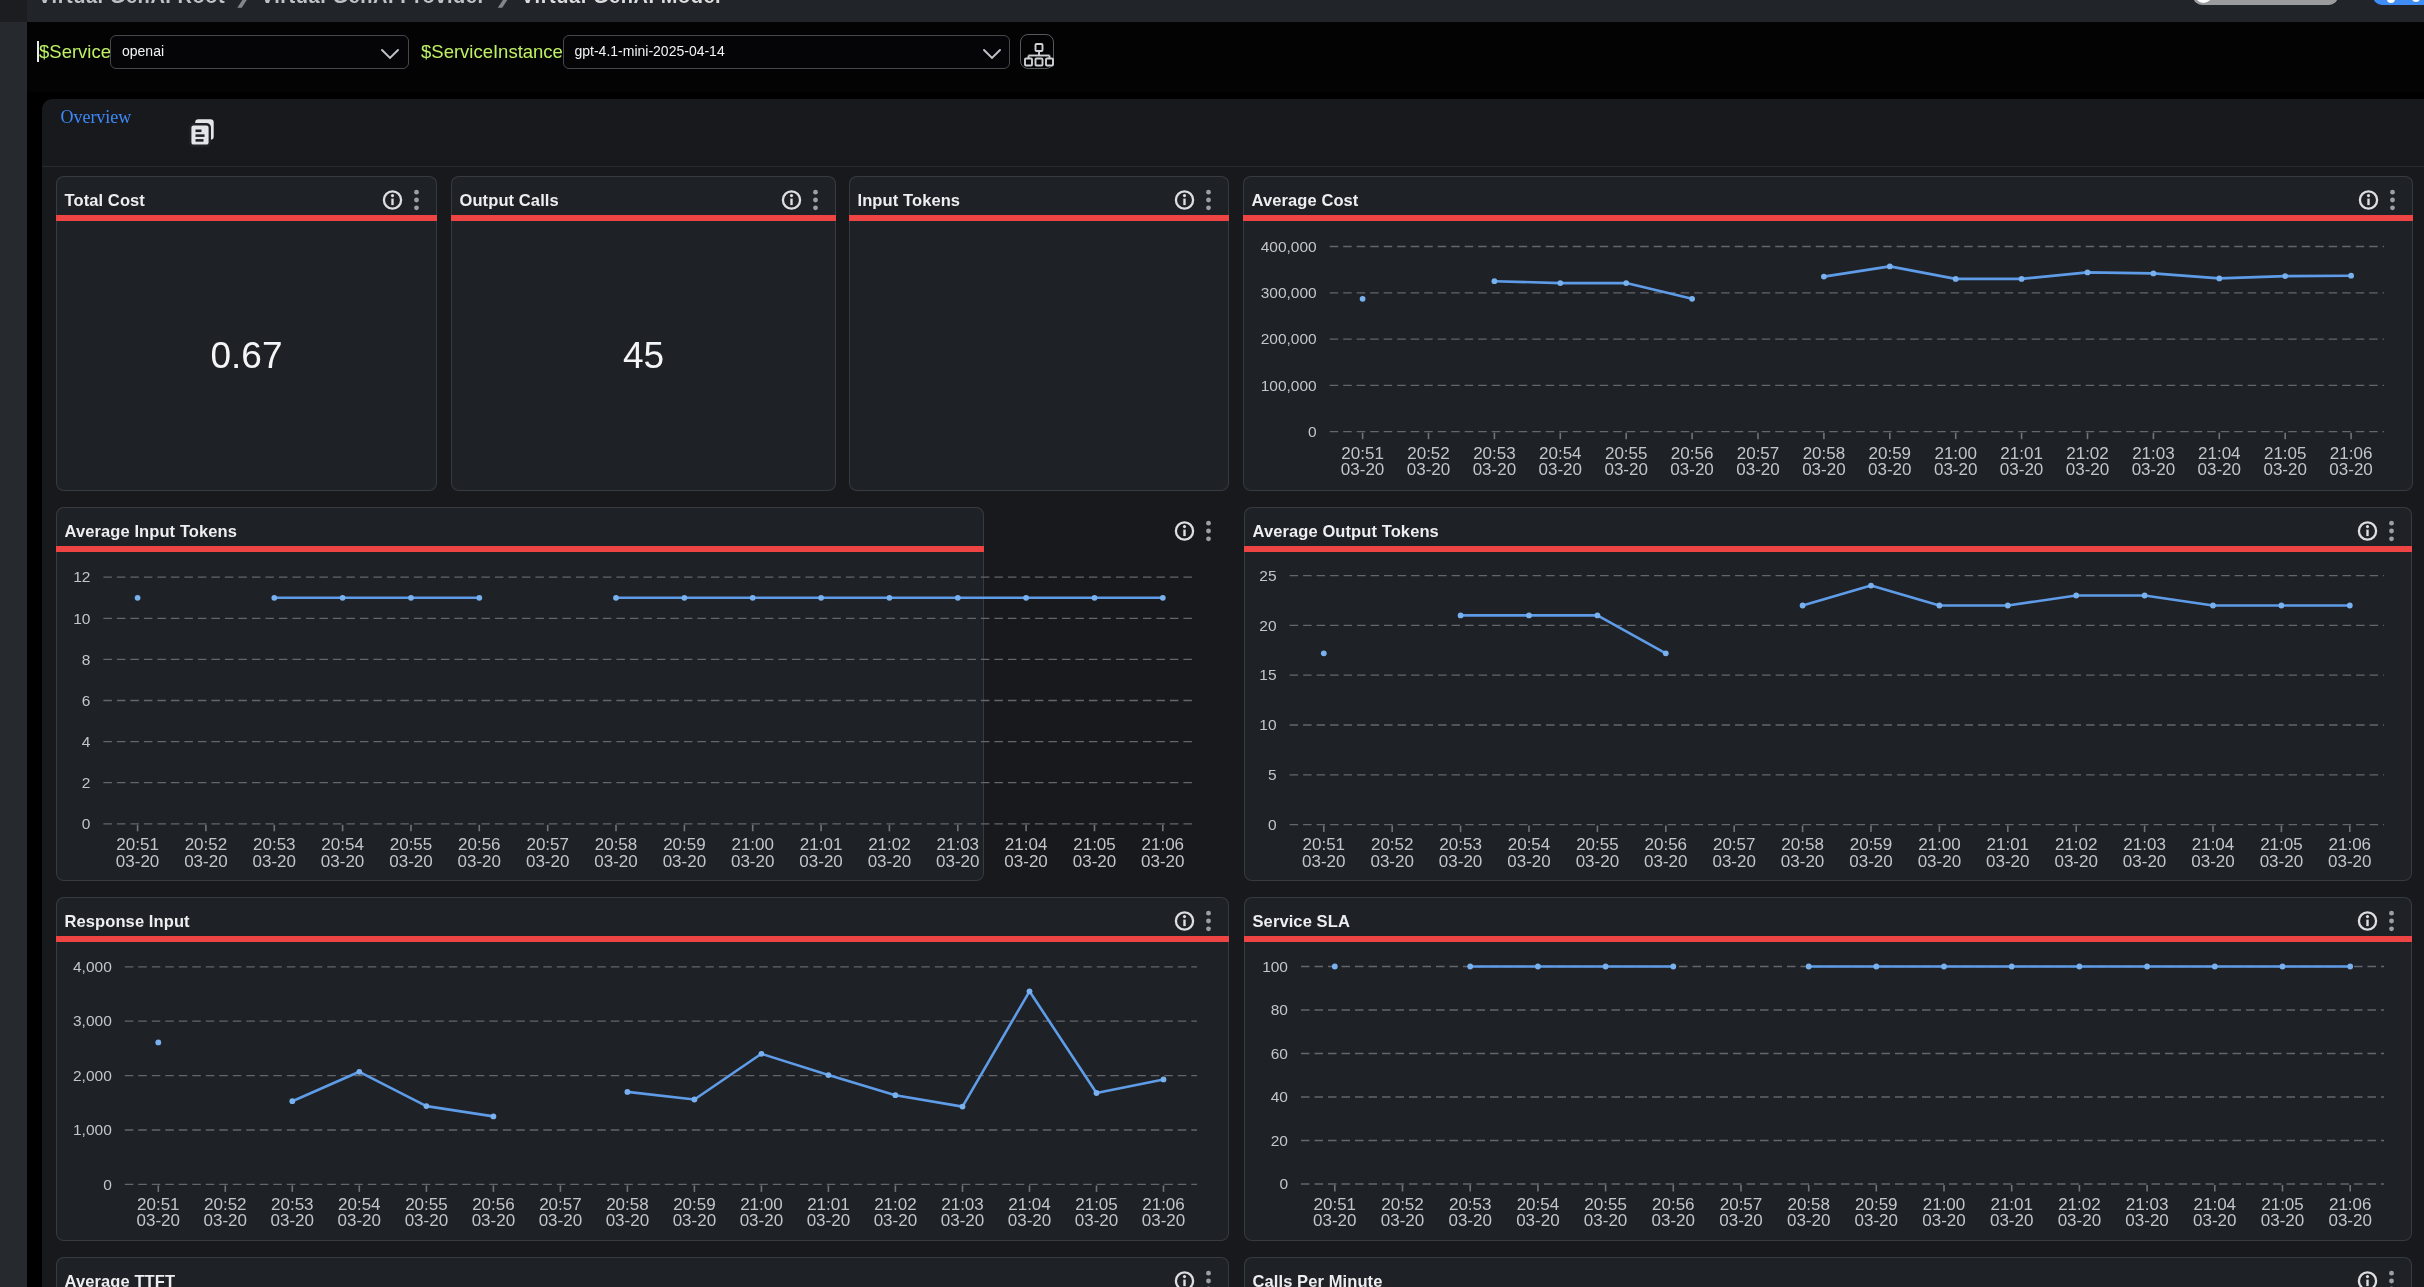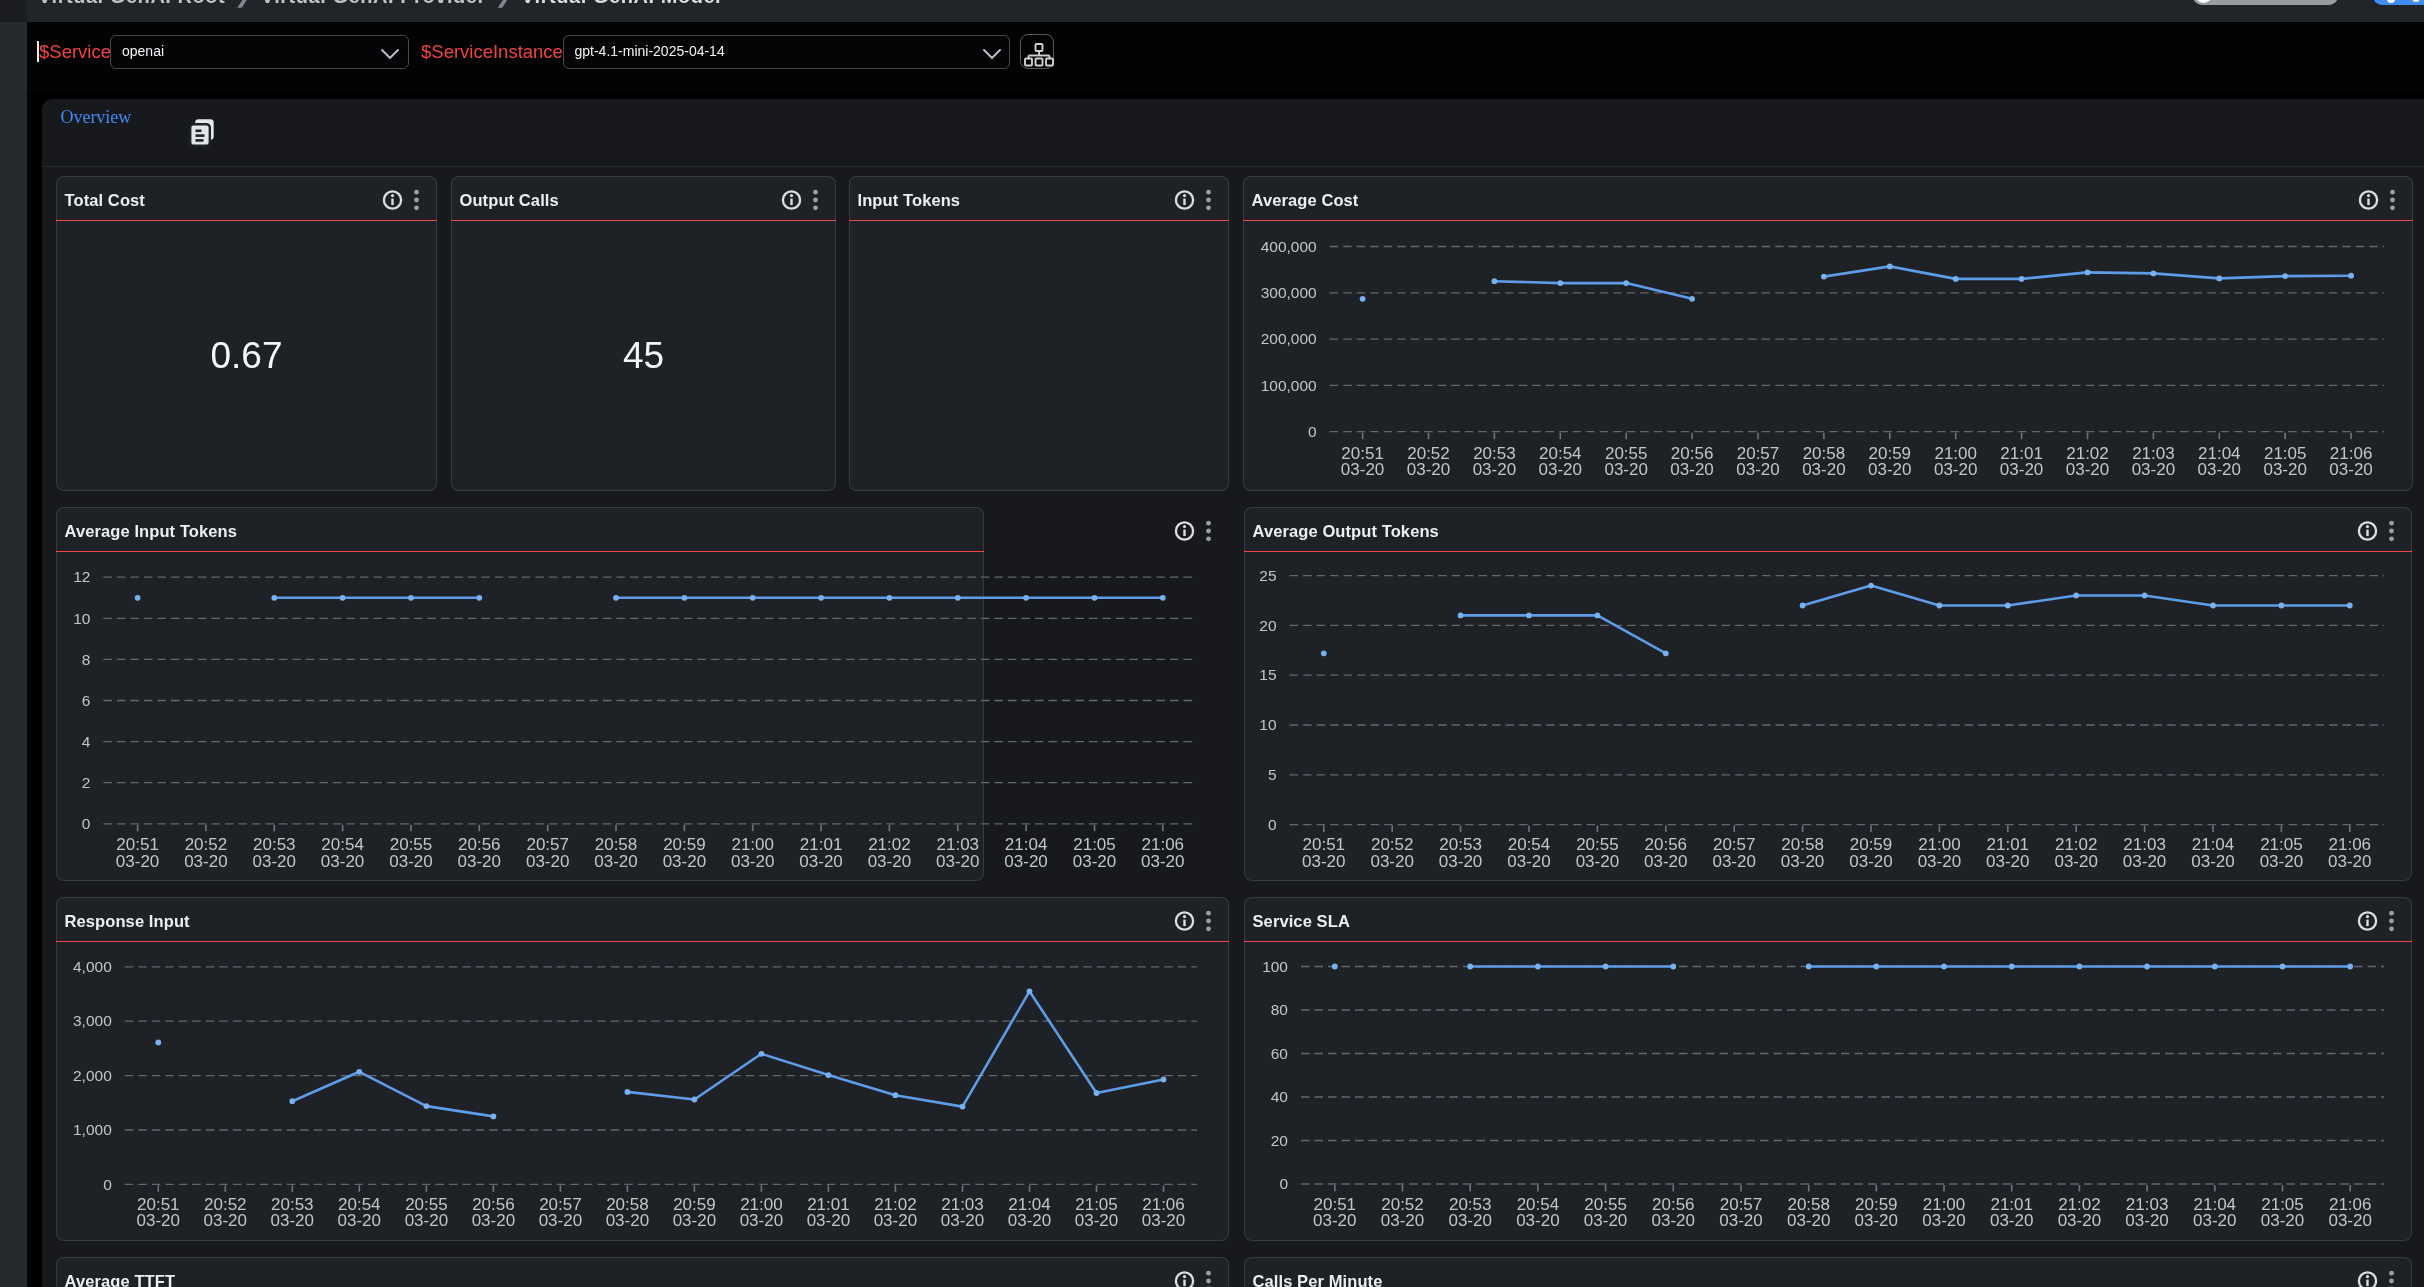--- a/index.html
+++ b/index.html
@@ -4,27 +4,27 @@
 html,body { width:2424px; height:1287px; background:#000000; overflow:hidden;
   font-family:"Liberation Sans", sans-serif; }
 #page { position:relative; width:2424px; height:1287px; }
 #sidebar { position:absolute; left:0; top:0; width:27px; height:1287px; background:#26292d; }
 #sidebar .top { position:absolute; left:0; top:0; width:27px; height:22px; background:#1b1d20; }
 #topbar { position:absolute; left:27px; top:0; width:2397px; height:22px; background:#212429; }
 #crumbs { position:absolute; left:11px; top:-13px; line-height:18px; font-size:20px; font-weight:bold; color:#bfc3c7; white-space:nowrap; letter-spacing:0.55px; }
 #crumbs .sep { color:#82878d; font-weight:normal; padding:0 9px; }
 #crumbs .last { color:#dadcde; }
 #filterbar { position:absolute; left:27px; top:22px; width:2397px; height:70px; background:#030304; }
-.flabel { position:absolute; top:19px; height:21px; line-height:21px; color:#ef4444; font-size:18.5px; }
+.flabel { position:absolute; top:19px; height:21px; line-height:21px; color:#bef264; font-size:18.5px; }
 .dd { position:absolute; top:12.5px; height:34px; border:1.6px solid #45484d; border-radius:6px; background:#050507; color:#f2f3f5; font-size:14px; line-height:31px; padding-left:12px; }
 #container { position:absolute; left:42px; top:99px; width:2402px; height:1208px; background:#17191d; border-radius:10px; }
 #ovtext { position:absolute; left:18.4px; top:8px; font-size:18px; color:#3d89f7;font-family:Liberation Serif, serif; }
 #ovsep { position:absolute; left:42px; top:166px; width:2382px; height:1px; background:#26292e; }
 .panel { position:absolute; background:#1e2126; border-radius:8px; box-shadow: inset 0 0 0 1px #363a41; }
-.ph { position:absolute; top:0; left:0; right:0; height:44.5px; border-bottom:1px solid #ef4444; }
+.ph { position:absolute; top:0; left:0; right:0; height:44.5px; border-bottom:6px solid #ef4444; }
 .pt { position:absolute; left:8.5px; top:0; line-height:49px; font-size:16.5px; font-weight:600; color:#edeef0; letter-spacing:0.1px; }
 .bignum { position:absolute; left:0; width:100%; text-align:center; font-size:37px; color:#f4f5f6; }
 svg text { font-family:"Liberation Sans", sans-serif; }
 .pill { position:absolute; }
 </style></head>
 <body>
 <div id="page">
   <div id="container">
     <div id="ovtext">Overview</div>
     <svg width="26" height="30" style="position:absolute;left:147px;top:19px" viewBox="0 0 26 30">

